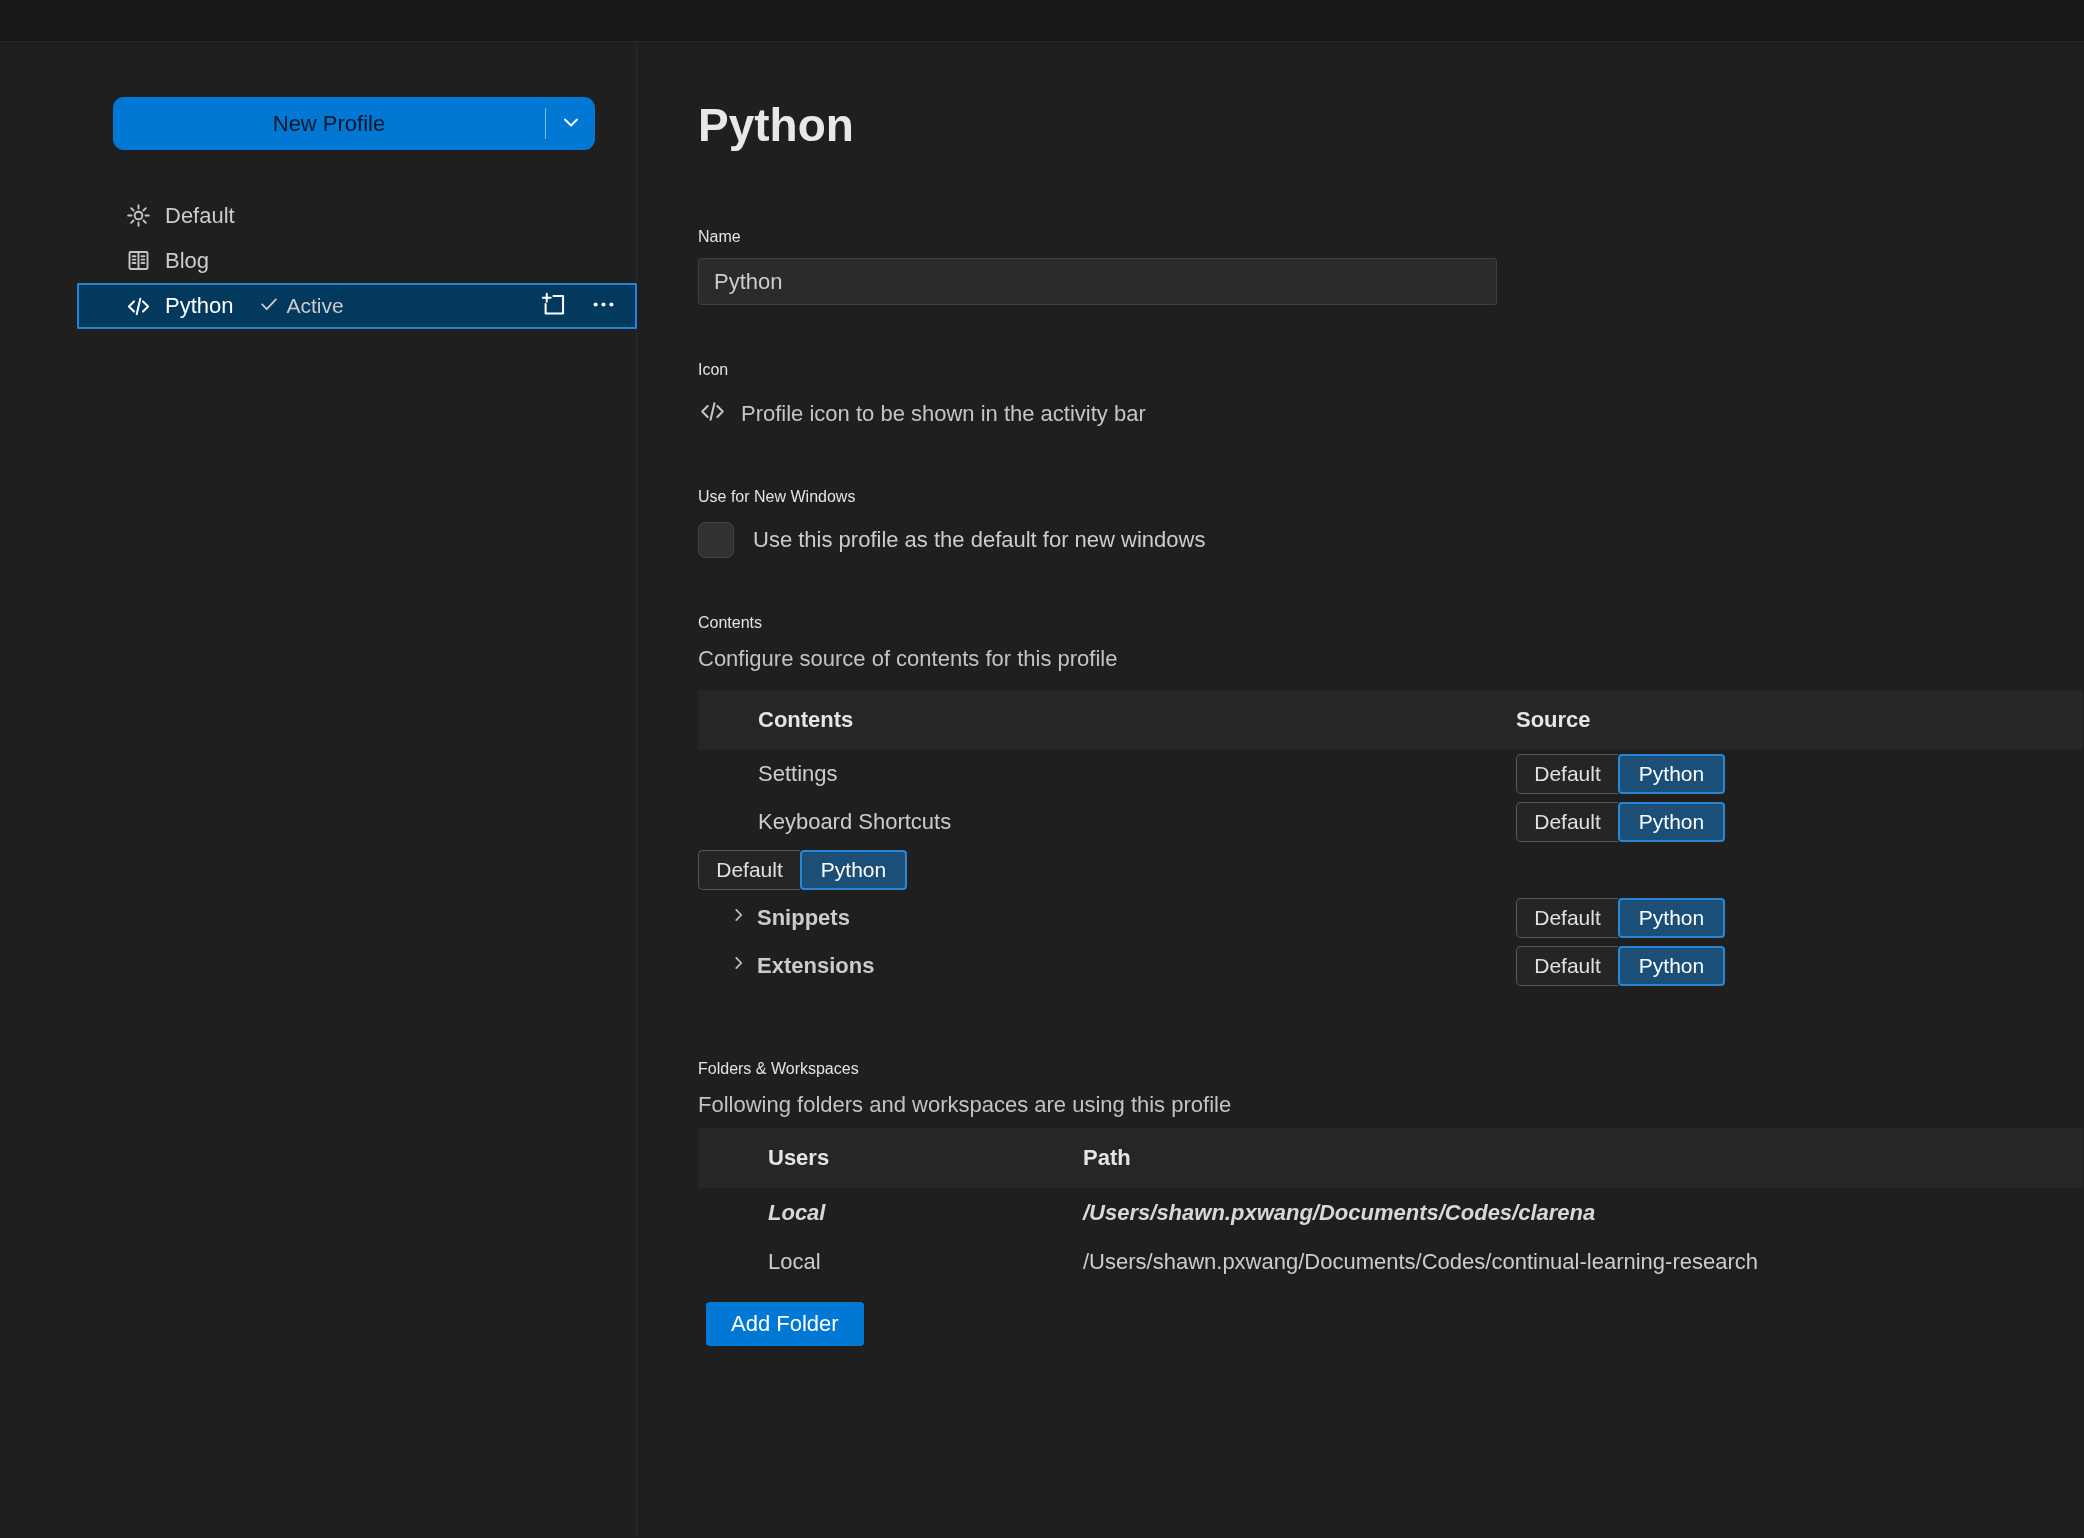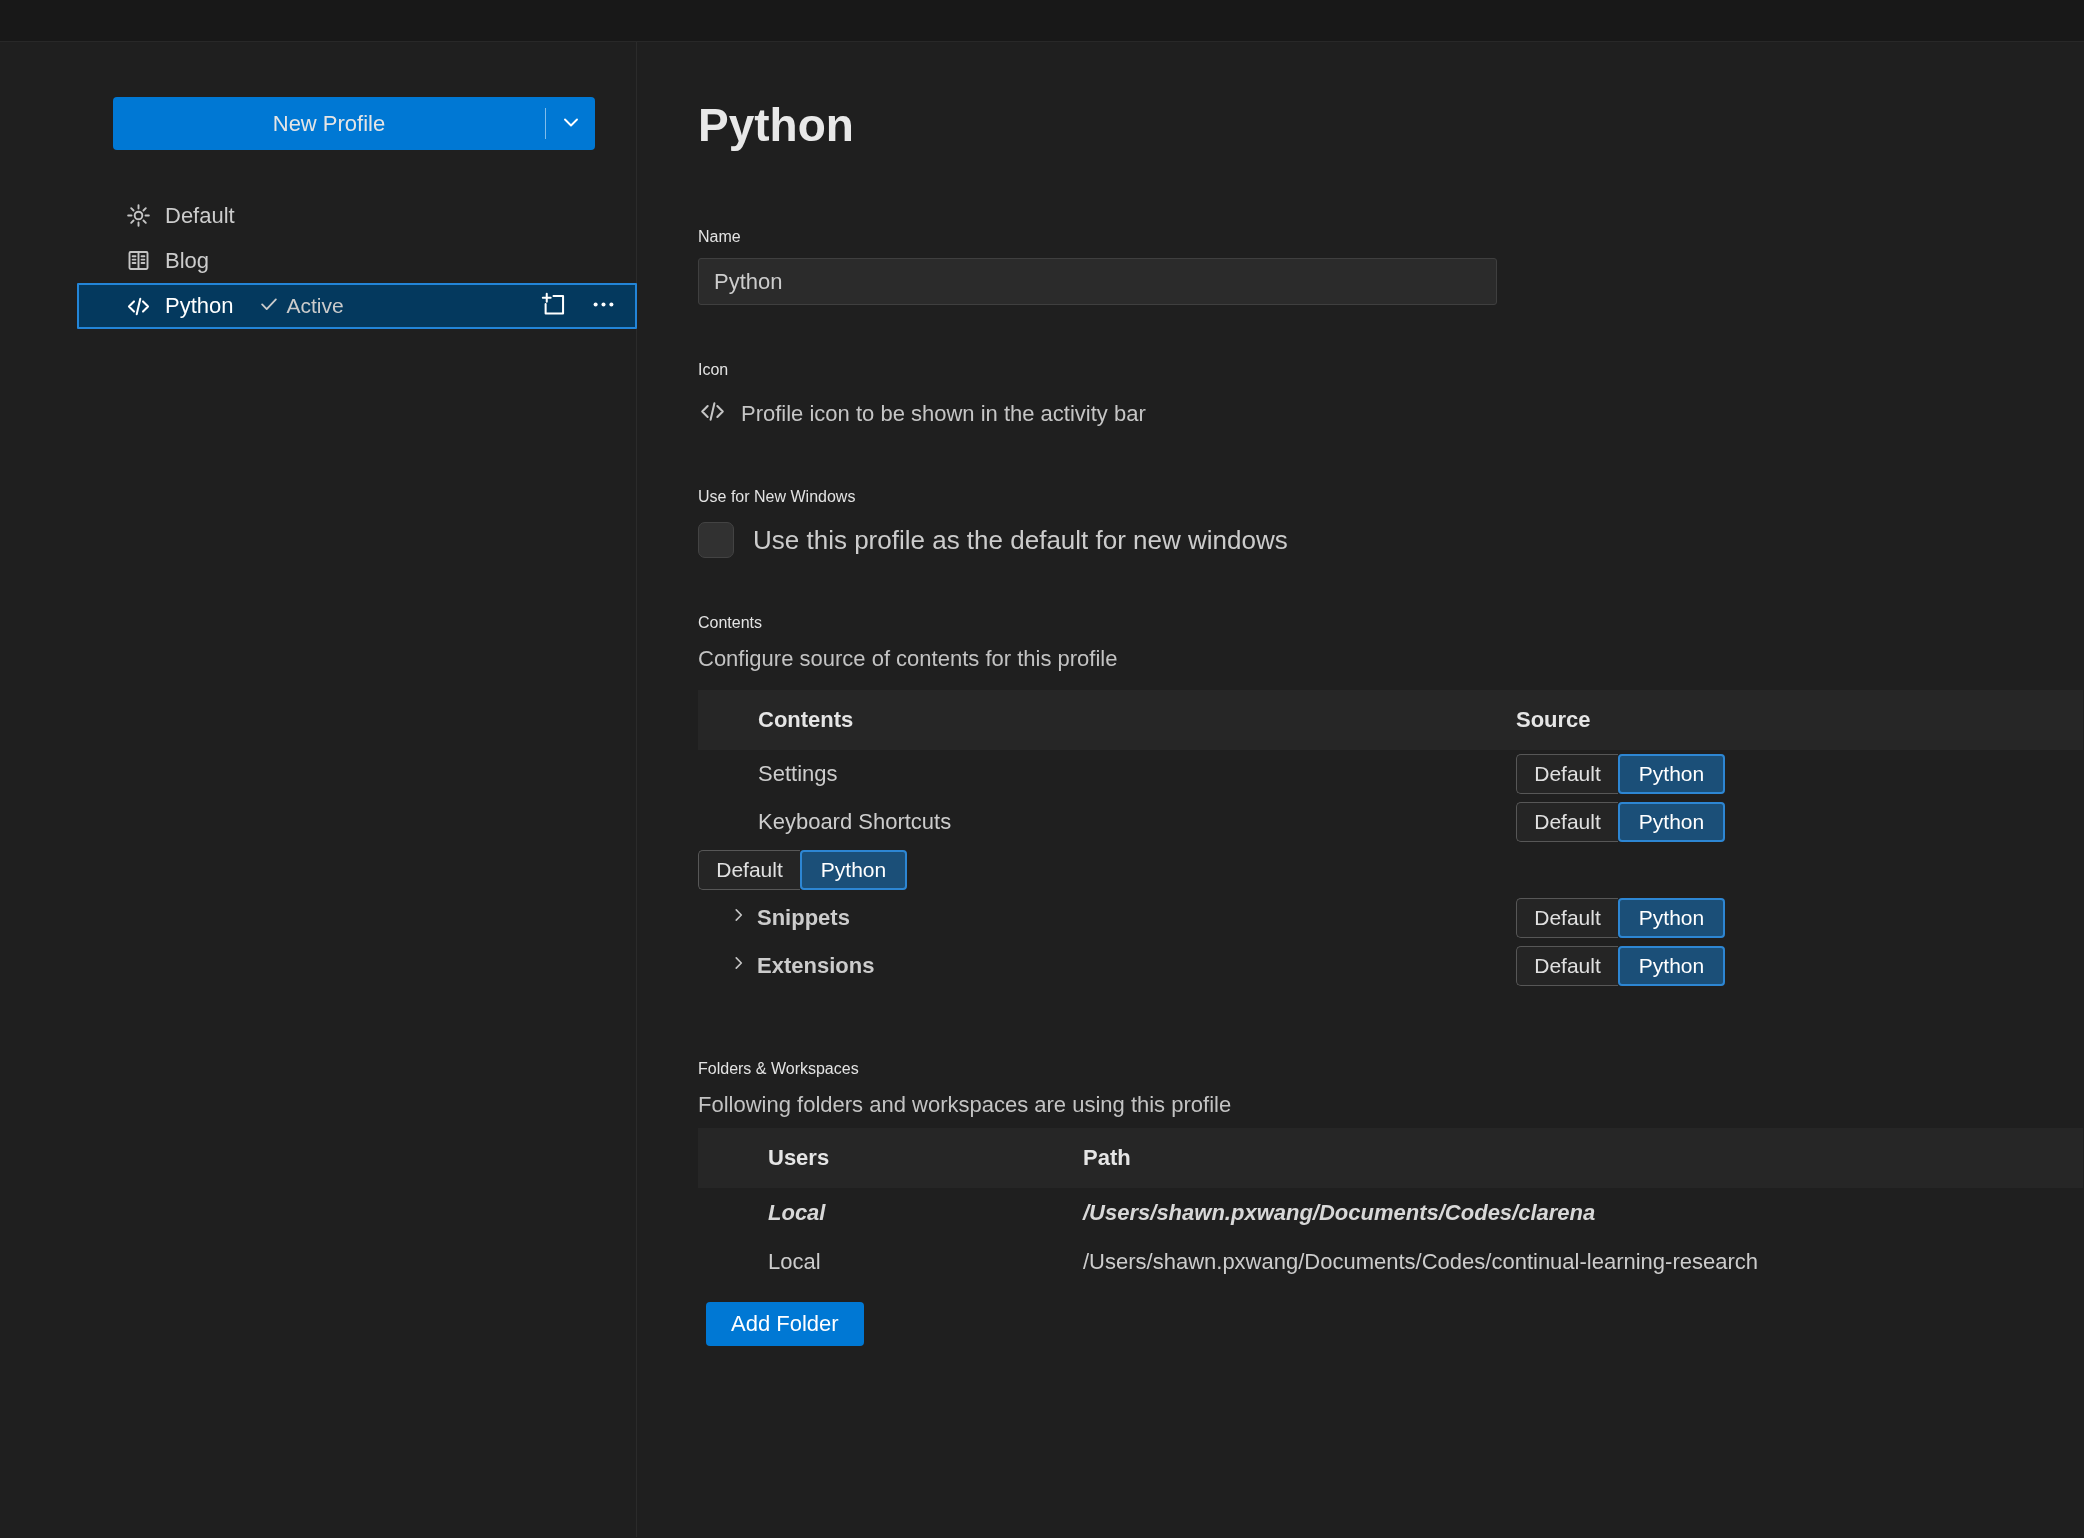--- a/index.html
+++ b/index.html
@@ -10,22 +10,22 @@
     font-family:"Liberation Sans", sans-serif;
     overflow:hidden;
   }
   .titlebar { height:42px; background:#181818; border-bottom:1px solid #282828; }
   .layout { display:flex; height:1495px; }
 
   
   .sidebar { width:637px; min-width:637px; border-right:1px solid #2b2b2b; padding-top:55px; }
   .new-profile-btn {
     margin-left:113px; width:482px; height:53px;
-    background:#0078d4; border-radius:4px; display:flex; align-items:stretch;
-    color:#e5e5e5; cursor:pointer;
+    background:#0078d4; border-radius:11px; display:flex; align-items:stretch;
+    color:#0f172a; cursor:pointer;
   }
   .npb-main { flex:1; display:flex; align-items:center; justify-content:center; font-size:22px; }
   .npb-divider { width:1px; background:rgba(255,255,255,.5); margin:11px 0; }
   .npb-chevron { width:49px; display:flex; align-items:center; justify-content:center; }
 
   .profile-list { margin-top:43px; }
   .profile-row {
     height:45px; width:560px; margin-left:77px;
     display:flex; align-items:center; padding:0 18px 0 48px;
     font-size:22px; color:#cccccc; cursor:pointer;
@@ -59,21 +59,21 @@
   .icon-label { margin-top:56px; }
   .icon-row { margin-top:18px; display:flex; align-items:center; gap:14px; color:#c5c5c5; }
   .icon-row .codicon { color:#c5c5c5; }
 
   .unw-label { margin-top:58px; }
   .checkbox-row { margin-top:16px; display:flex; align-items:center; }
   .checkbox {
     width:36px; height:36px; border-radius:7px;
     background:#313131; border:1px solid #434343; cursor:pointer; flex:0 0 36px;
   }
-  .checkbox-label { margin-left:19px; font-size:26px; color:#cccccc; }
+  .checkbox-label { margin-left:19px; font-size:22px; color:#cccccc; }
 
   .contents-label { margin-top:56px; }
   .contents-desc  { margin-top:14px; }
 
   .table { margin-top:18px; width:1385px; }
   .table-head {
     height:60px; background:#262626; display:grid; align-items:center;
     font-size:22px; font-weight:700; color:#e5e5e5;
   }
   .contents-grid { grid-template-columns:818px 1fr; }

